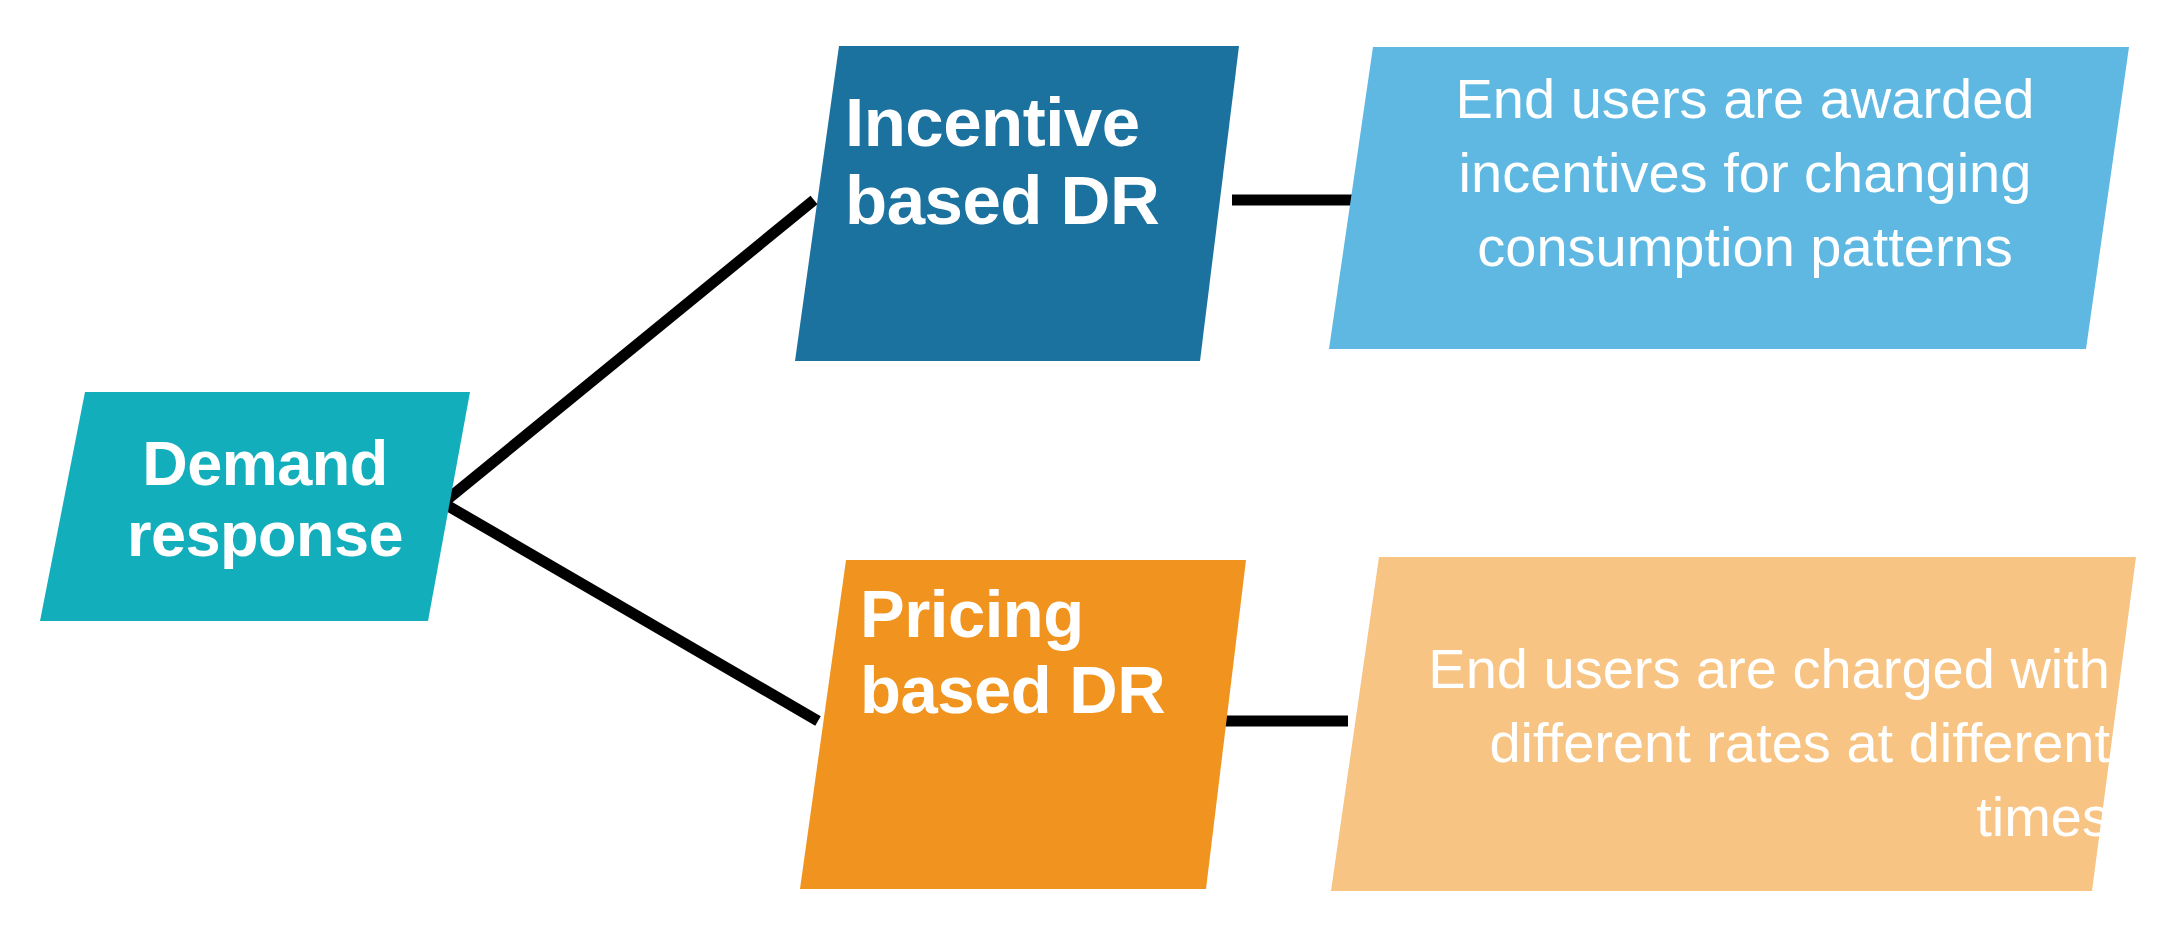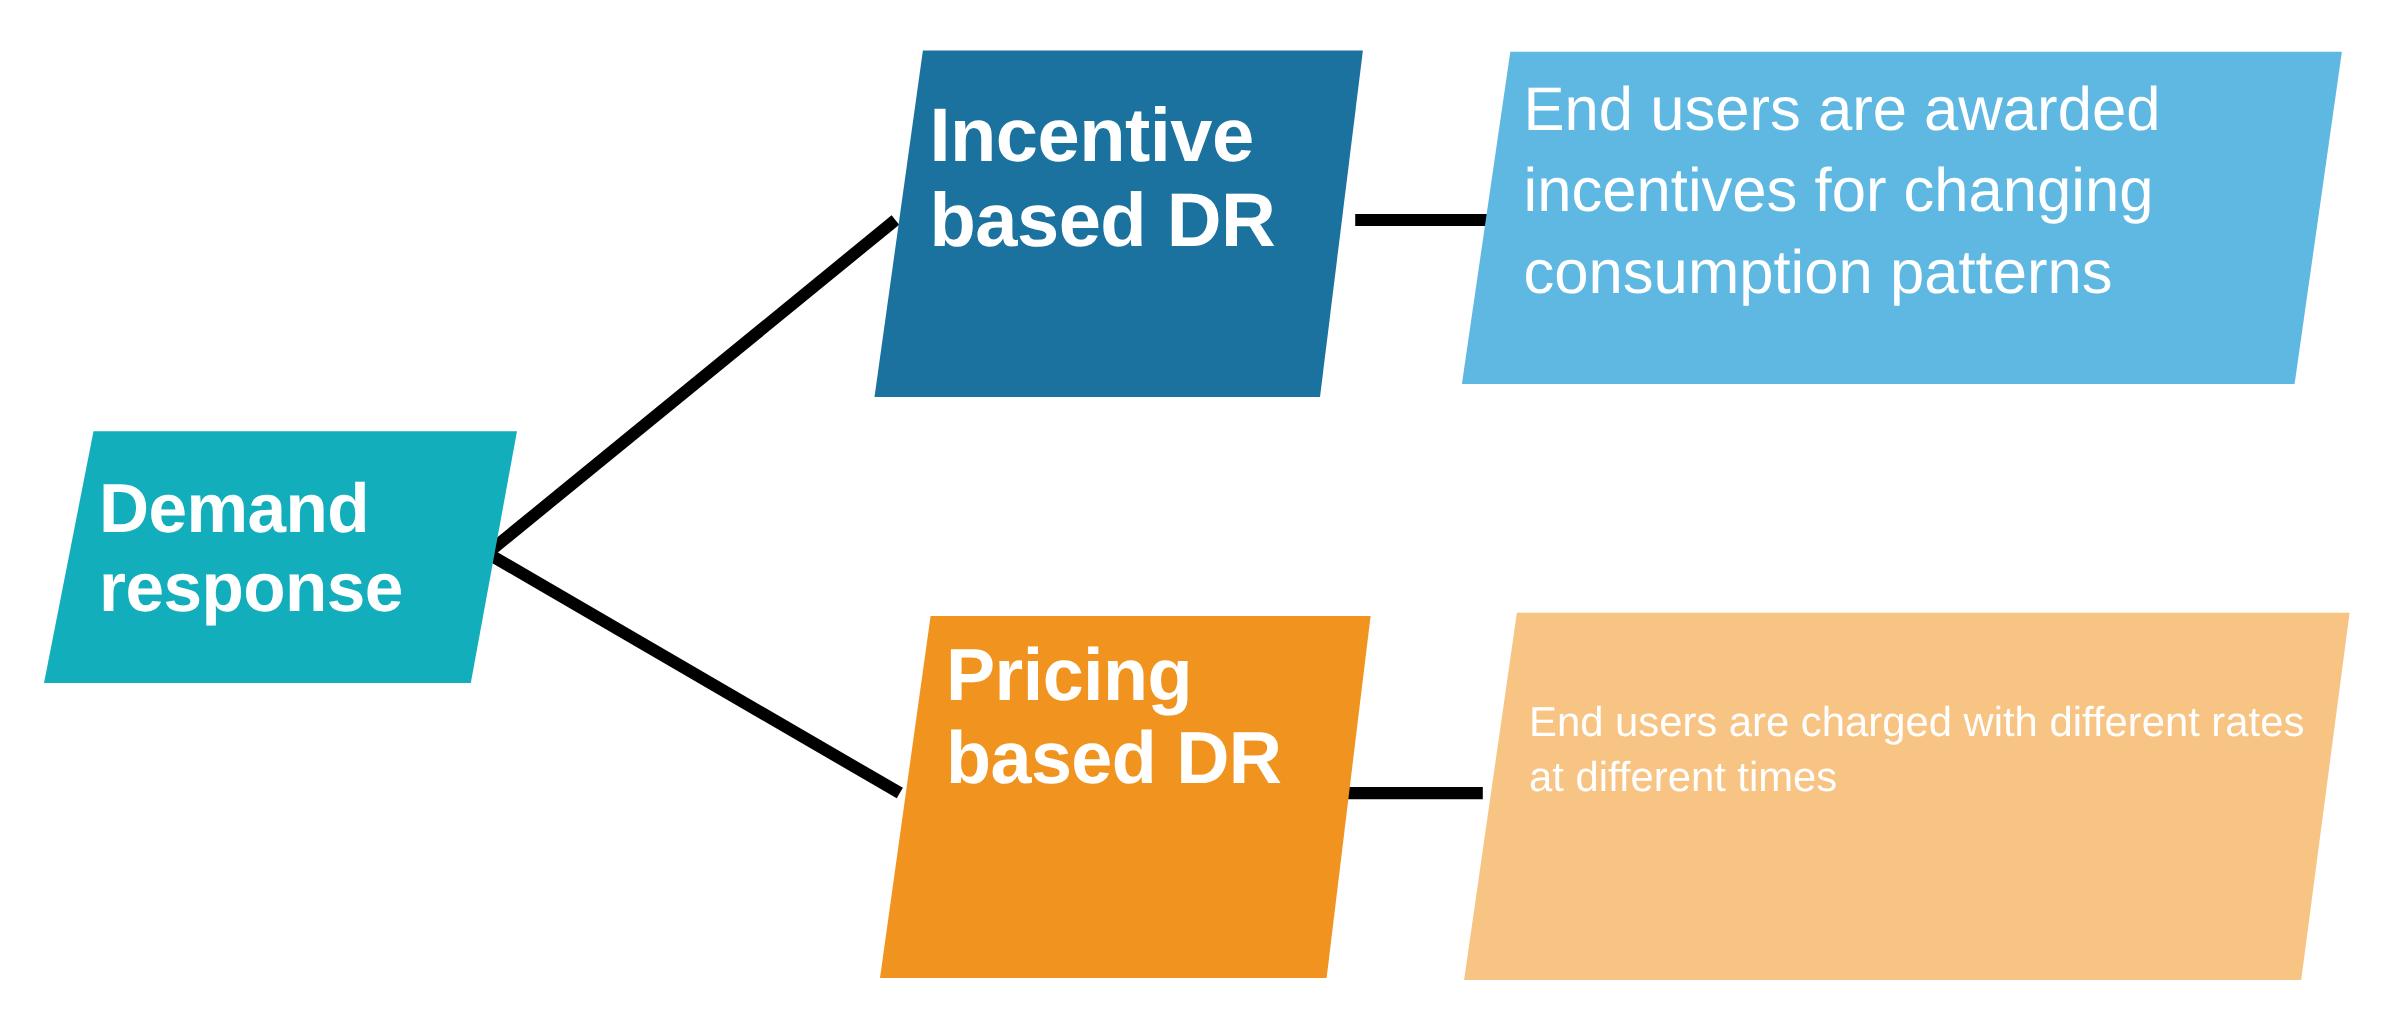--- a/index.html
+++ b/index.html
@@ -69,23 +69,24 @@
     top: 62px;
     width: 720px;
     font-size: 56px;
     line-height: 1.32;
     font-weight: normal;
   }
   .label-desc-bottom {
     left: 1390px;
     top: 632px;
     width: 720px;
-    font-size: 38px;
+    font-size: 56px;
     line-height: 1.32;
     font-weight: normal;
+    text-align: right;
   }
 </style>
 </head>
 <body>
 
 <div id="diagram-root">
 
   <svg class="canvas" viewBox="0 0 2168 938" xmlns="http://www.w3.org/2000/svg">
 
     <g stroke="#000000" stroke-width="11">
@@ -99,26 +100,26 @@
 
     <polygon points="839,46 1239,46 1200,361 795,361" fill="#1B729E"></polygon>
 
     <polygon points="1373,47 2129,47 2086,349 1329,349" fill="#5EB8E2"></polygon>
 
     <polygon points="846,560 1246,560 1206,889 800,889" fill="#F0941F"></polygon>
 
     <polygon points="1379,557 2136,557 2092,891 1331,891" fill="#F7C484"></polygon>
   </svg>
 
-  <div class="node-label label-bold label-root" style="color: rgb(255, 255, 255);">Demand
+  <div class="node-label label-bold label-root" style="color: rgb(255, 255, 255); text-align: center;">Demand
 response</div>
 
   <div class="node-label label-bold label-incentive" style="color: rgb(255, 255, 255);">Incentive
 based DR</div>
 
-  <div class="node-label label-desc-top" style="color: rgb(255, 255, 255);">End users are awarded incentives for changing consumption patterns</div>
+  <div class="node-label label-desc-top" style="color: rgb(255, 255, 255); text-align: center;">End users are awarded incentives for changing consumption patterns</div>
 
   <div class="node-label label-bold label-pricing" style="color: rgb(255, 255, 255);">Pricing
 based DR</div>
 
   <div class="node-label label-desc-bottom" style="color: rgb(255, 255, 255);">End users are charged with different rates at different times</div>
 
 </div>
 
 </body></html>

